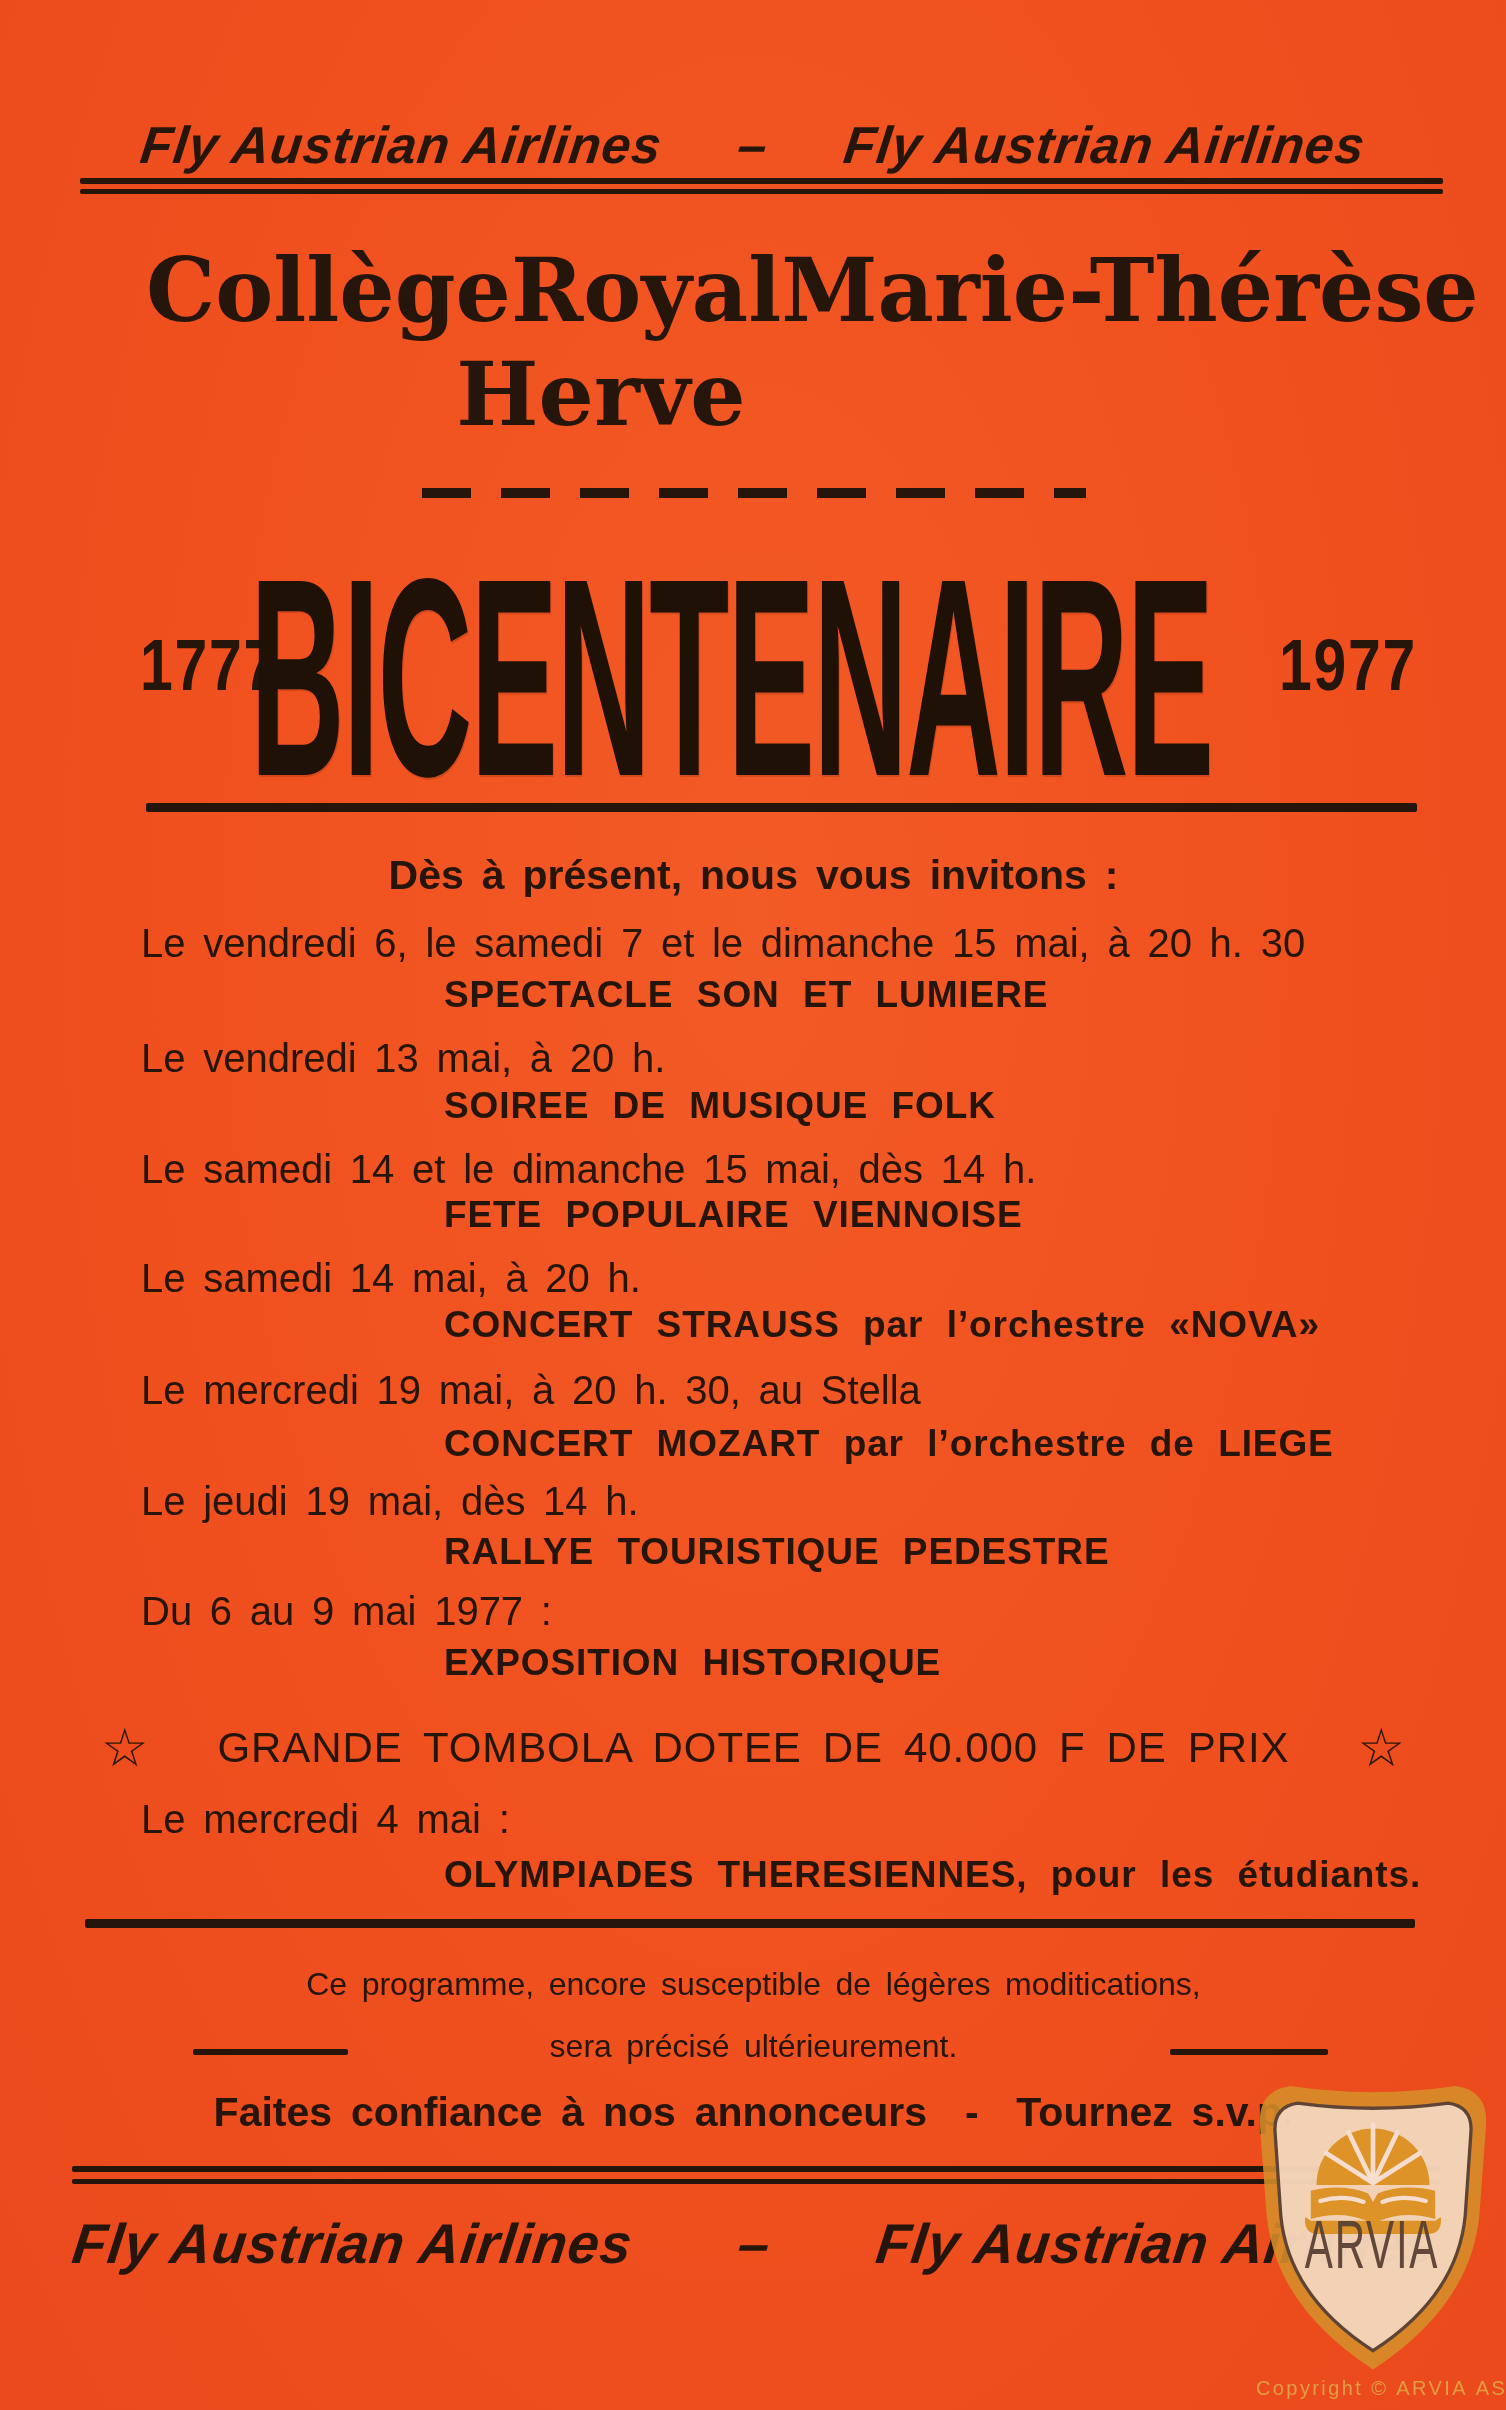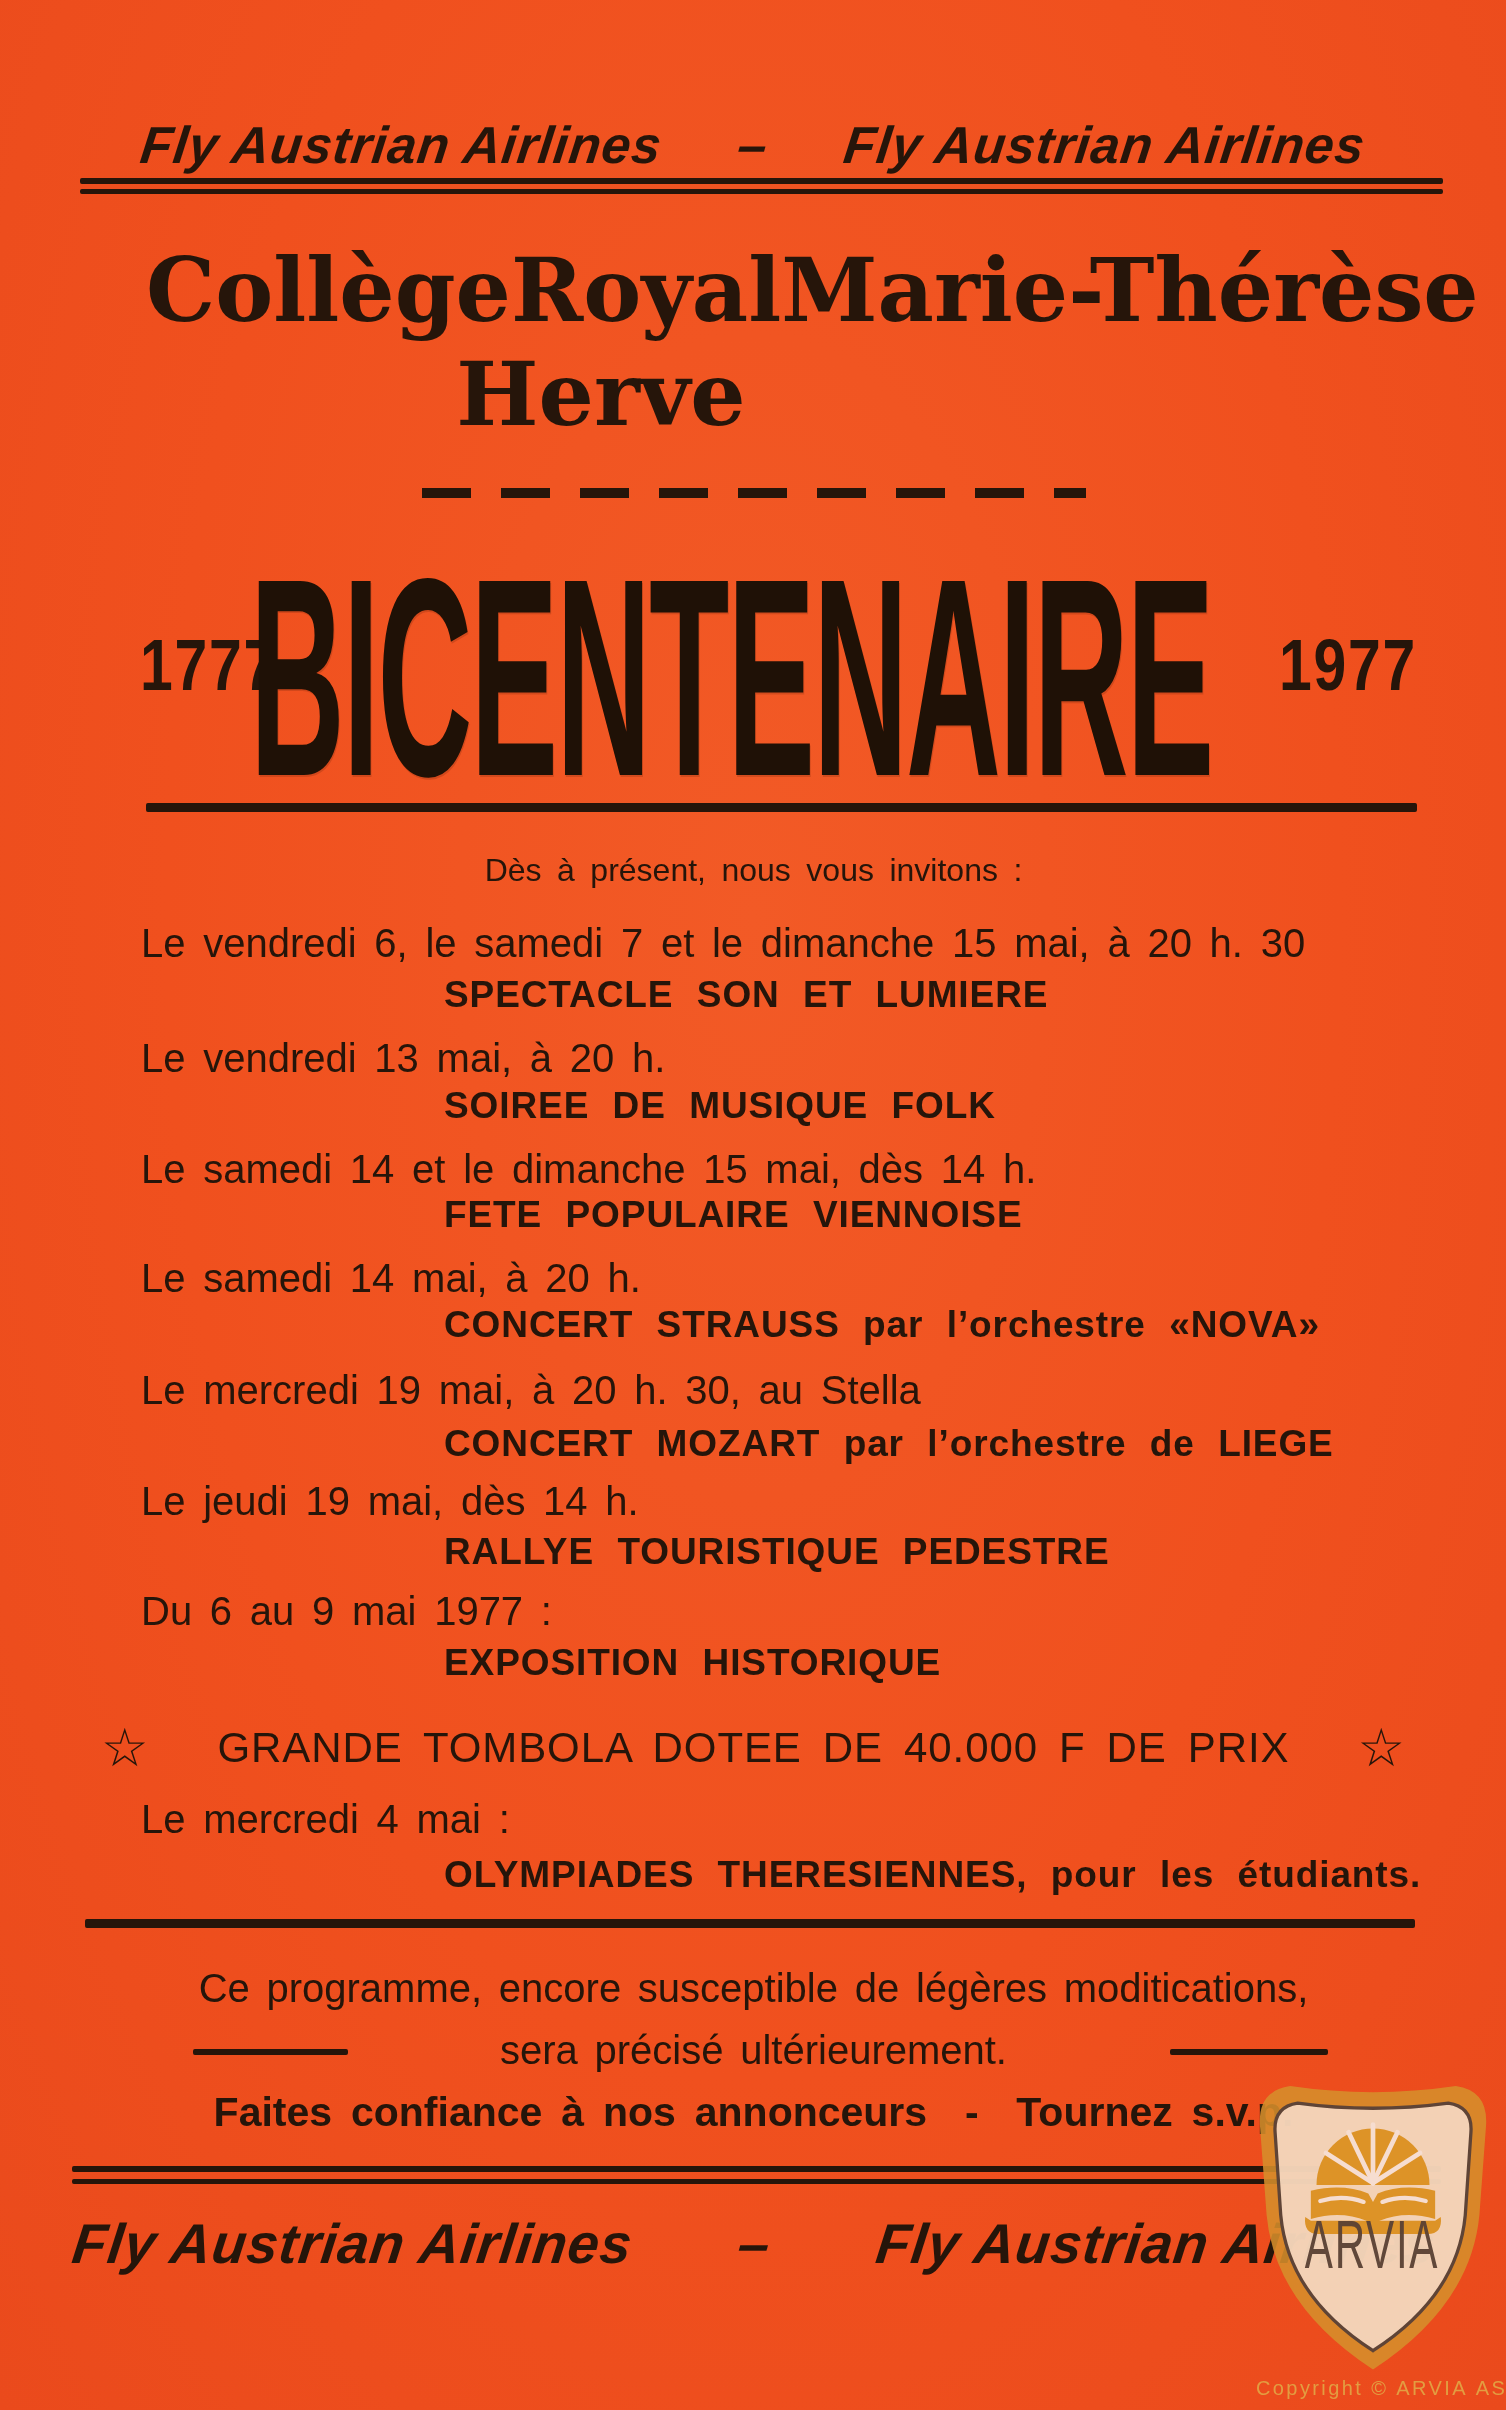--- a/index.html
+++ b/index.html
@@ -21,30 +21,30 @@
   .college2{position:absolute;left:0;top:347px;width:1202px;text-align:center;
     font-family:"DejaVu Serif",serif;font-weight:bold;font-size:87px;line-height:1.1;}
   .dashline{position:absolute;left:422px;top:488px;width:664px;height:10.4px;
     background:repeating-linear-gradient(90deg,#26150a 0 49px,rgba(0,0,0,0) 49px 79px);}
   
   .year{position:absolute;font-weight:bold;font-size:64px;letter-spacing:1.9px;transform:scale(0.92,1.12);line-height:1;}
   .bic{position:absolute;left:250px;top:557px;font-weight:bold;font-size:282px;line-height:0.86;
     letter-spacing:-3.8px;transform:scaleX(0.465);transform-origin:left top;color:#1f1106;
     text-shadow:1.9px 1.9px 0 rgba(120,40,10,.25);white-space:nowrap;}
   
-  .intro{position:absolute;left:0;top:852px;width:1507px;text-align:center;font-weight:normal;
-    font-size:32px;word-spacing:6.6px;}
+  .intro{position:absolute;left:0;top:852px;width:1507px;text-align:center;font-weight:bold;
+    font-size:41px;word-spacing:6.6px;}
   .date{position:absolute;left:141px;font-size:40px;word-spacing:6.6px;white-space:nowrap;}
   .etitle{position:absolute;left:444px;font-size:37px;font-weight:bold;letter-spacing:0.9px;
     word-spacing:12.2px;white-space:nowrap;}
   .tombola{position:absolute;left:0;top:1721px;width:1507px;display:flex;justify-content:center;
     align-items:center;gap:68px;font-size:42px;letter-spacing:0.9px;word-spacing:8.5px;white-space:nowrap;}
   .tombola .star{font-size:53px;line-height:1;font-weight:400;}
   
-  .note{position:absolute;left:0;width:1507px;text-align:center;font-size:40px;word-spacing:5.6px;}
+  .note{position:absolute;left:0;width:1507px;text-align:center;font-size:32px;word-spacing:5.6px;}
   .confidence{position:absolute;left:0;top:2089px;width:1507px;text-align:center;font-weight:bold;
     font-size:41px;word-spacing:7.5px;}
   
   .watermark{position:absolute;left:1241px;top:2072px;width:264px;height:306px;}
   .watermark svg{position:absolute;left:0;top:0;}
   .arvia{position:absolute;left:0;top:132px;width:262px;text-align:center;
     font-size:68px;font-weight:400;letter-spacing:2.8px;color:#5a4134;
     transform:scale(0.62,1.02);transform-origin:center top;opacity:.95;}
   .copyright{position:absolute;left:1256px;top:2377px;font-size:20px;letter-spacing:2.4px;
     color:#e2a243;opacity:.95;white-space:nowrap;}

